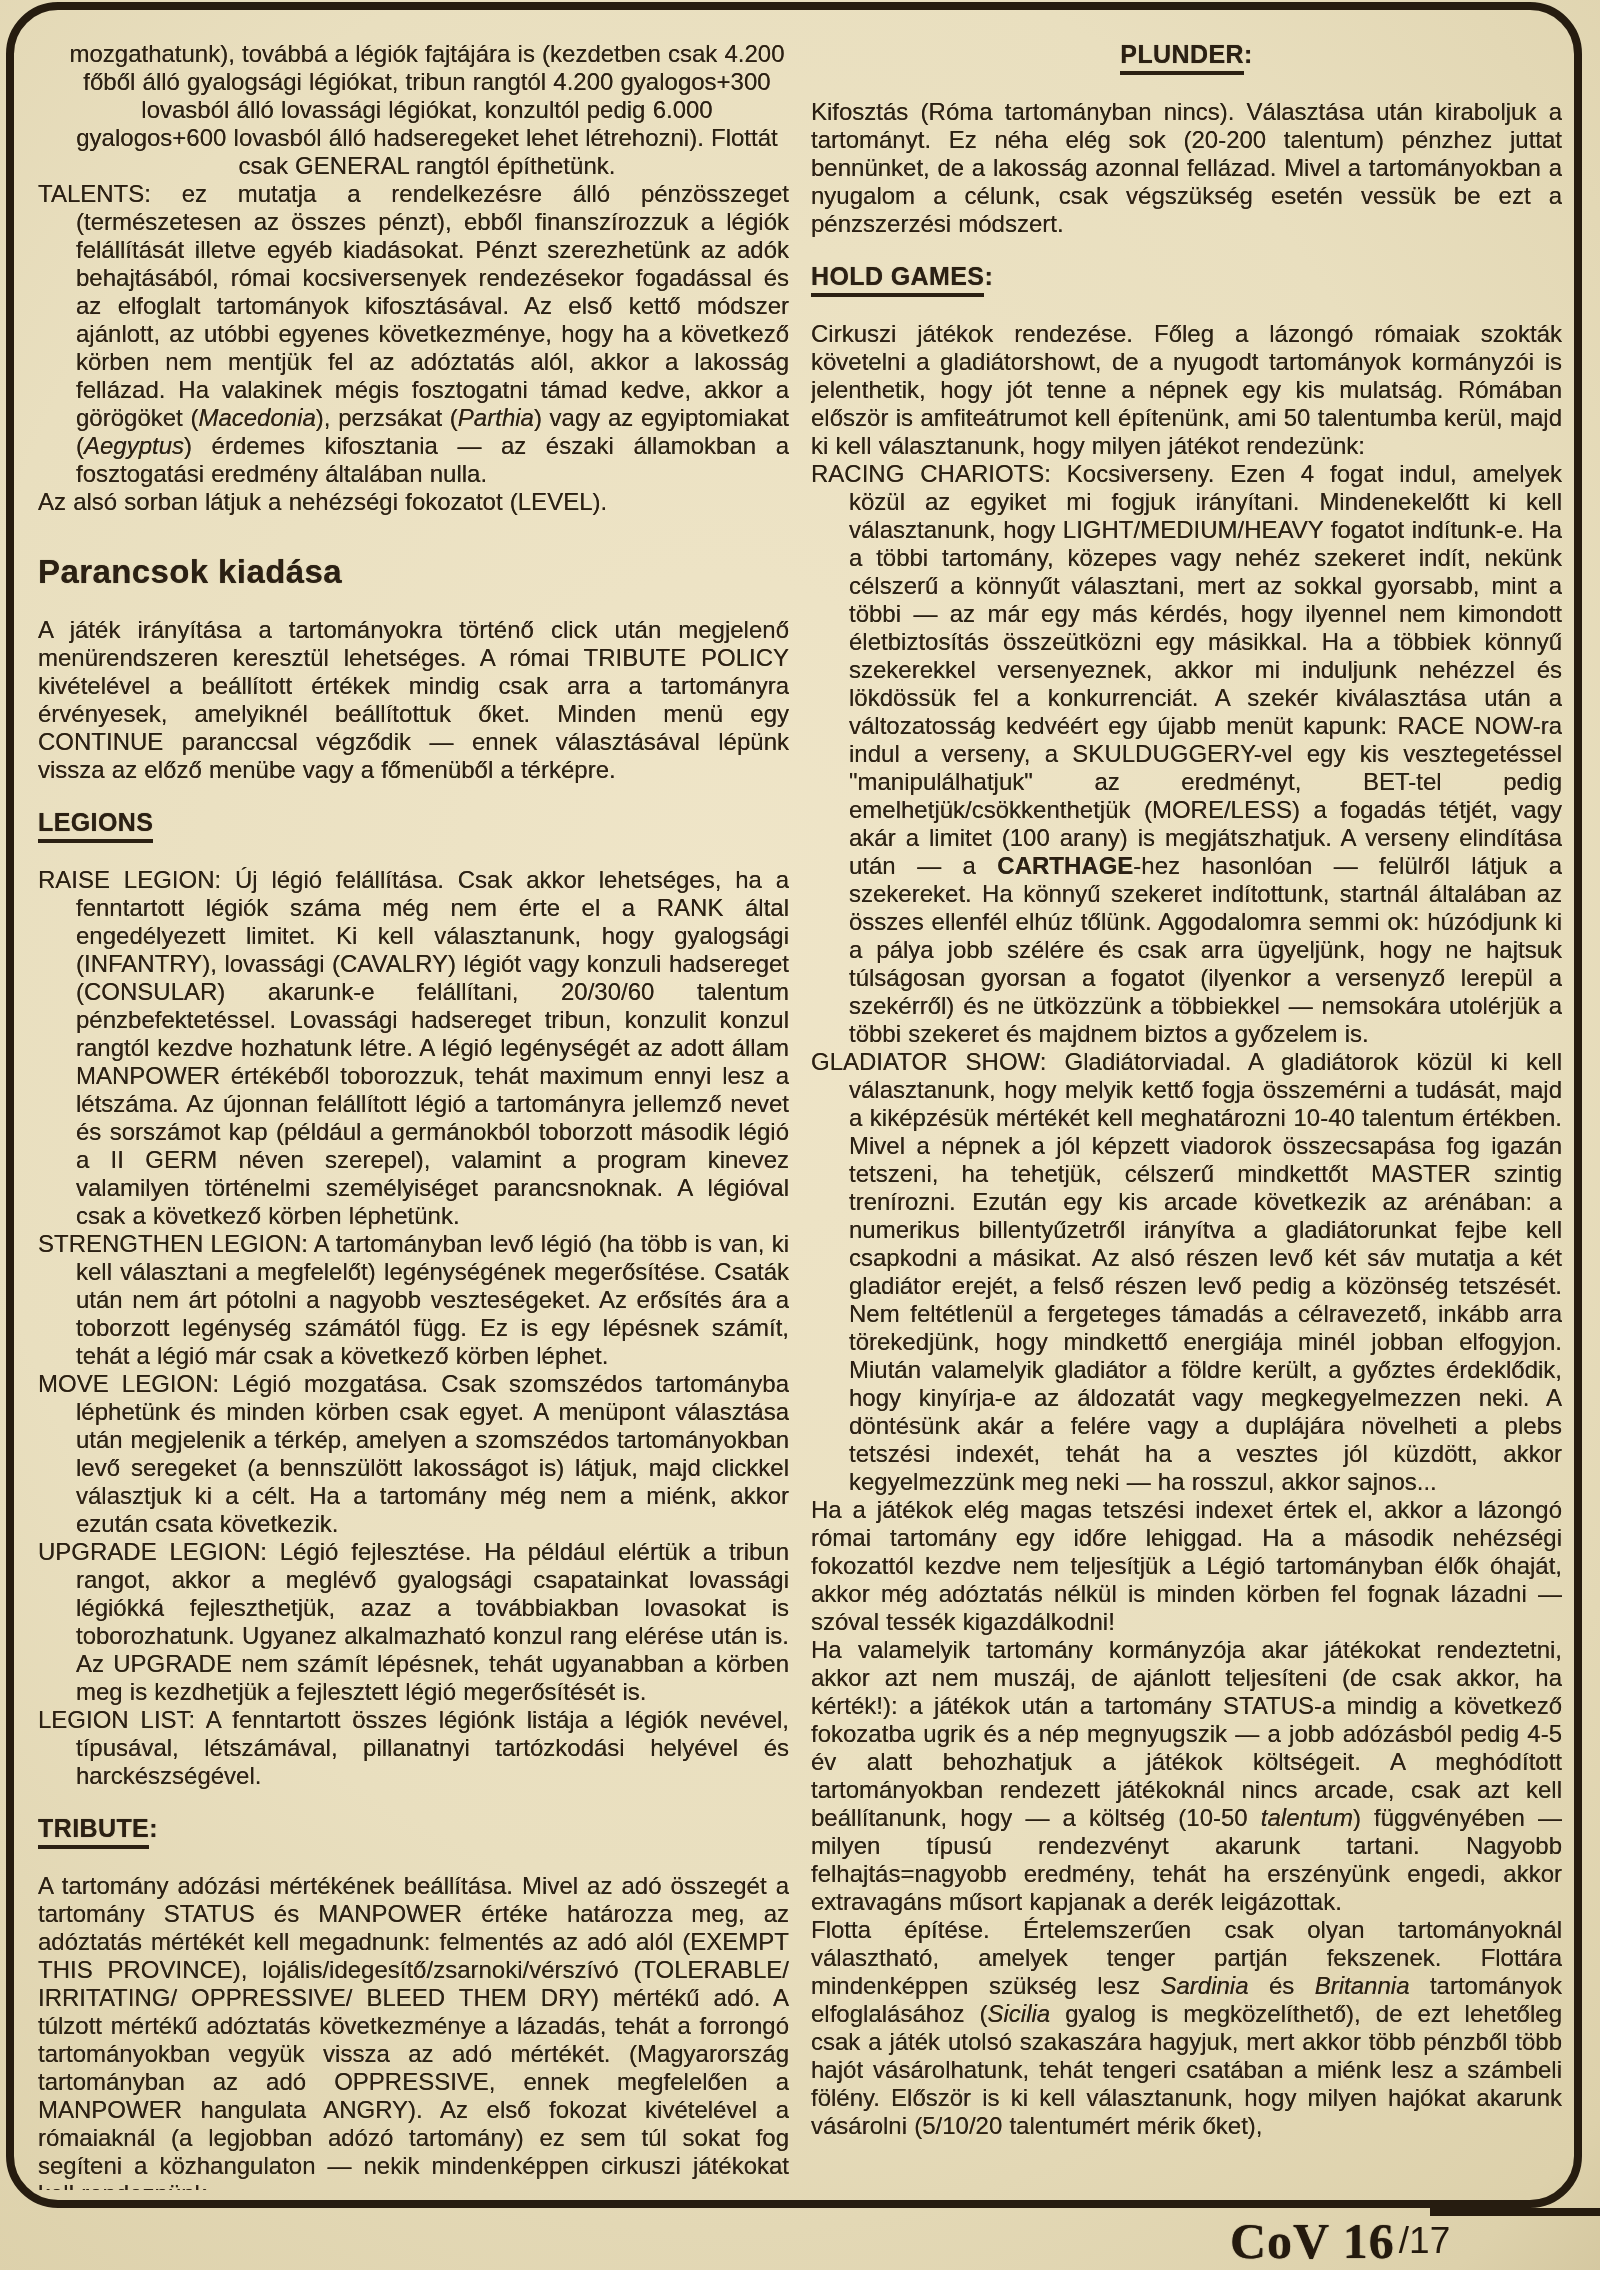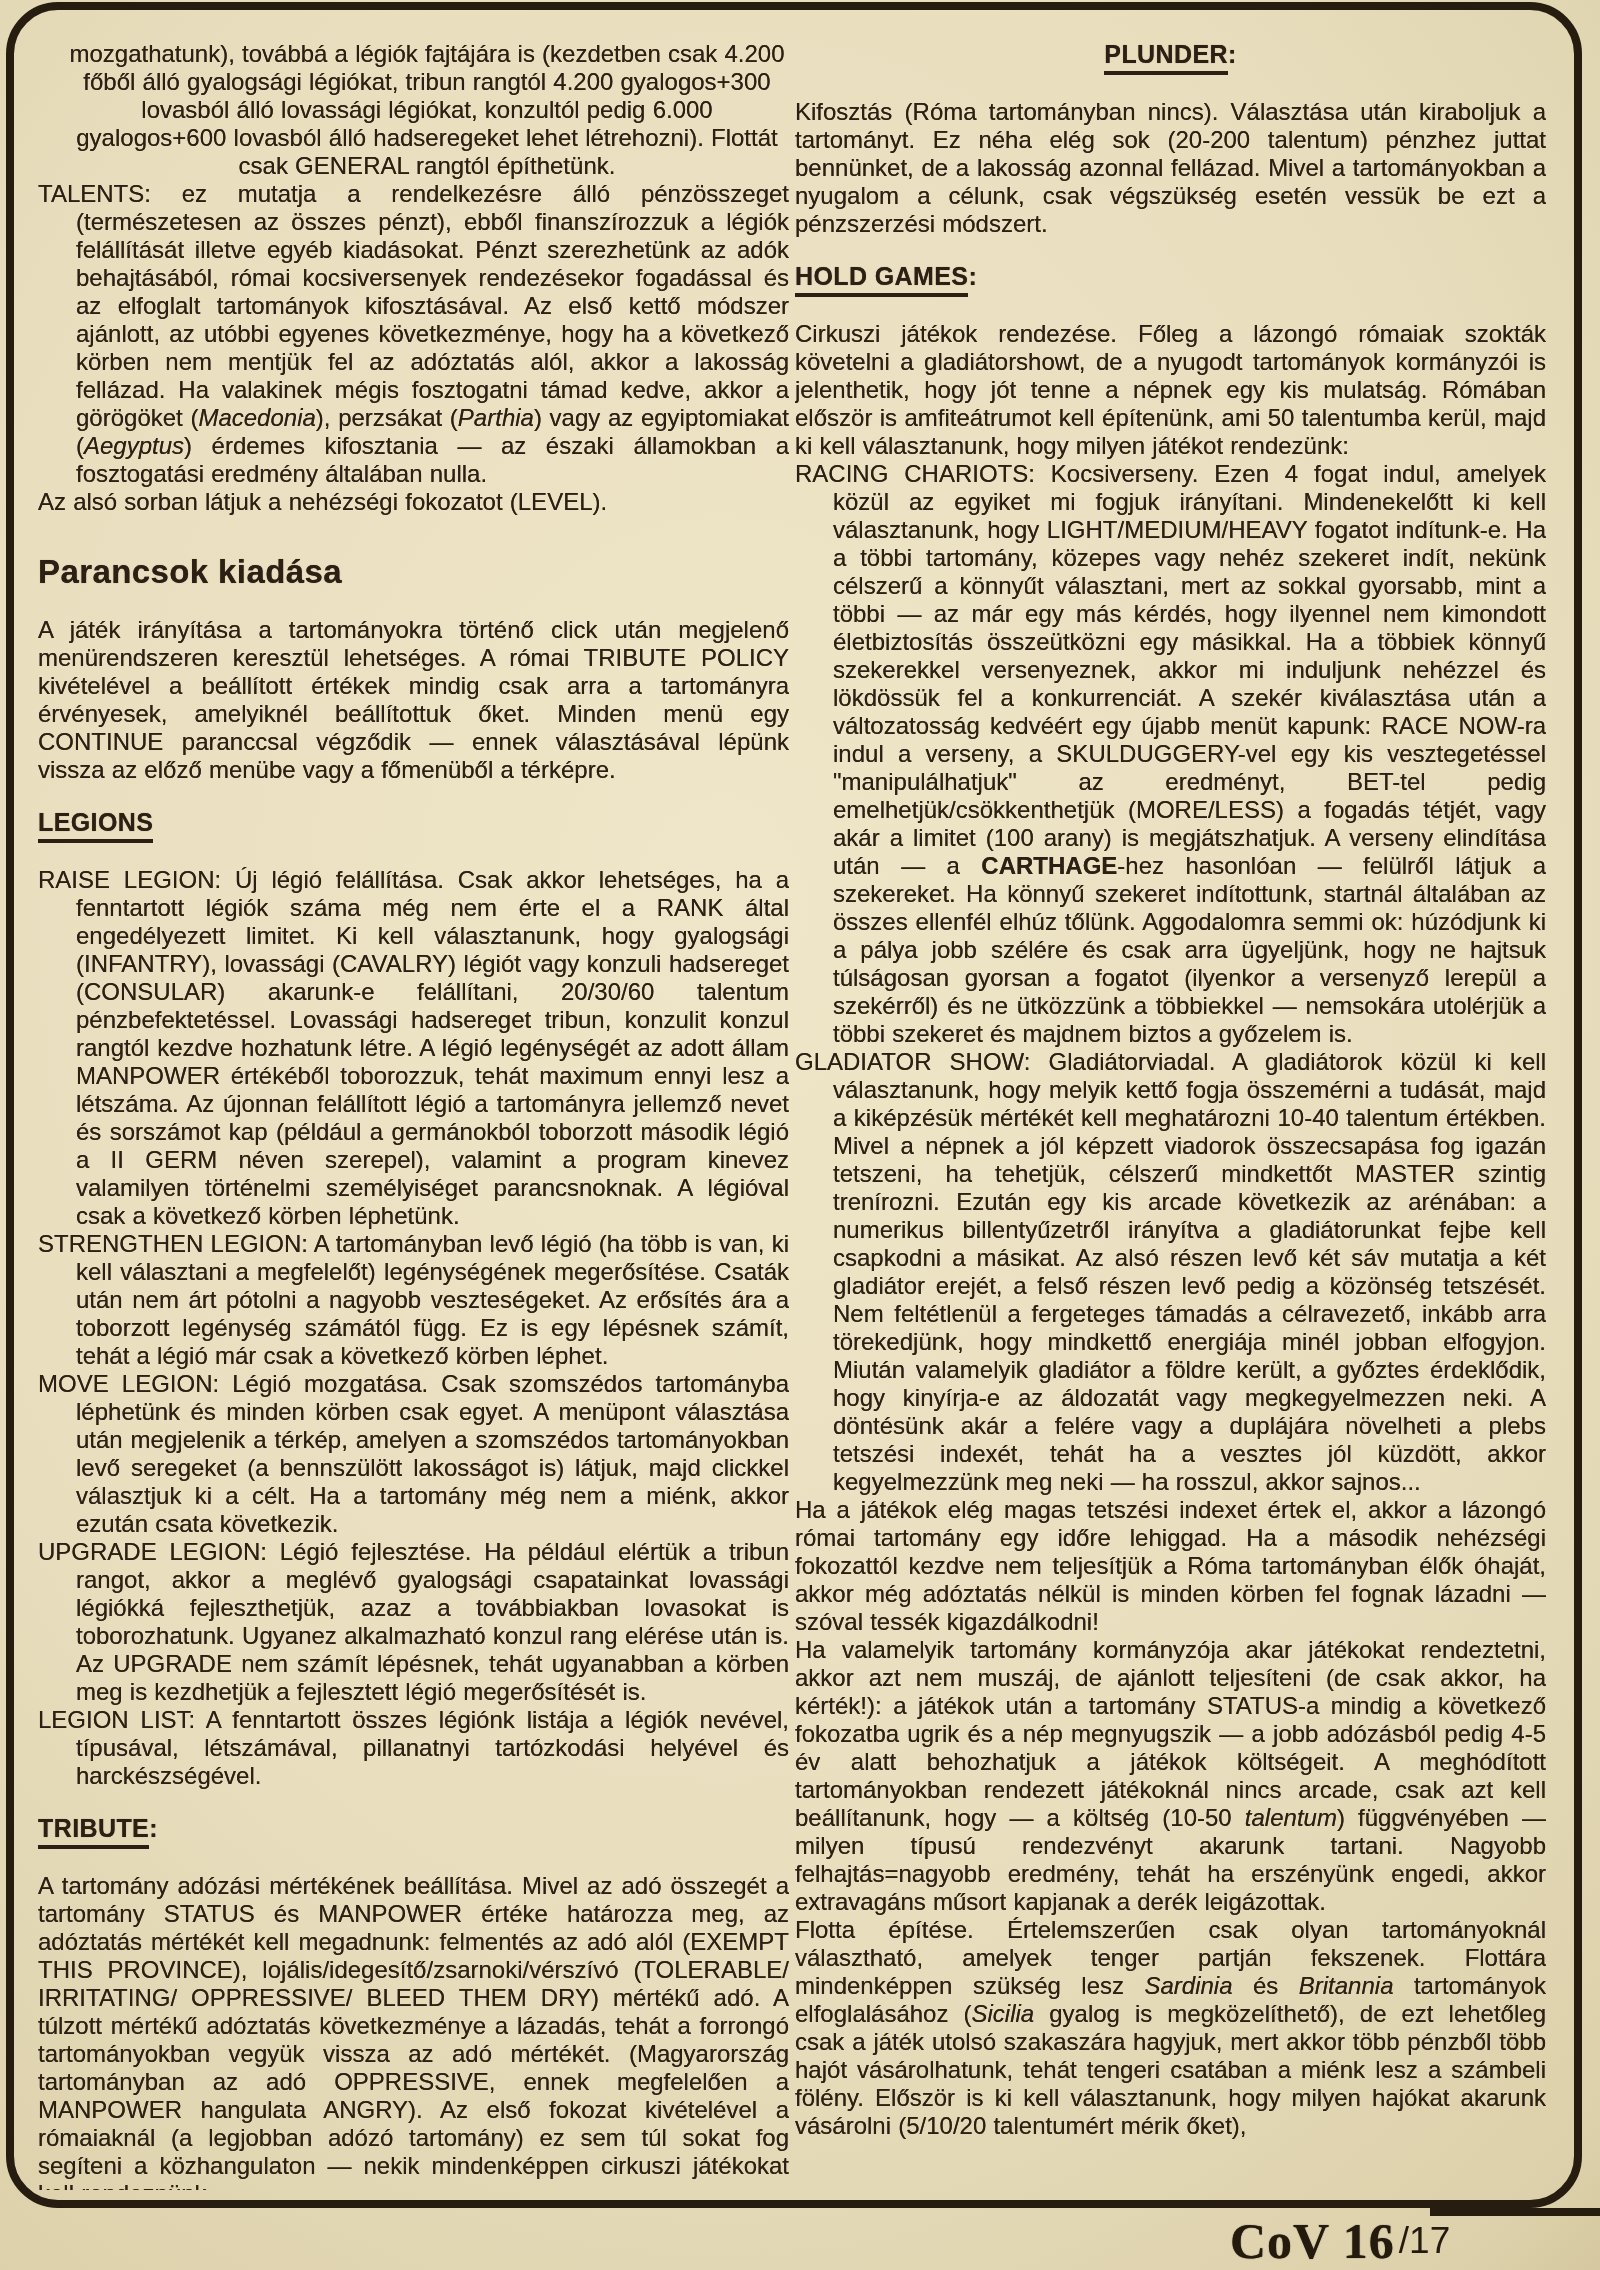--- a/index.html
+++ b/index.html
@@ -16,21 +16,21 @@
     position:absolute;left:6px;top:2px;width:1576px;height:2206px;
     border:8px solid #261c10;border-radius:52px;
     box-sizing:border-box;pointer-events:none;
   }
   .frame-bottom-ext{
     position:absolute;left:1430px;top:2208px;width:170px;height:8px;
     background:#261c10;pointer-events:none;
   }
   .content{
     position:absolute;left:38px;top:40px;width:1524px;height:2150px;
-    display:flex;gap:6px;overflow:hidden;
+    display:flex;gap:22px;overflow:hidden;
   }
   .col{width:751px;overflow:hidden;}
   .para{
     font-size:24px;line-height:28px;text-align:justify;
     margin:0;
     text-shadow:0 0 0.6px rgba(43,32,19,.75);
     word-spacing:0.5px;
   }
   .hang{padding-left:38px;text-indent:-38px;}
   .cont{margin-left:27px;}
@@ -84,21 +84,21 @@
       <div class="subhead block"><span class="u">TRIBUTE</span><span>:</span></div>
       <div class="para block">A tartomány adózási mértékének beállítása. Mivel az adó összegét a tartomány STATUS és MANPOWER értéke határozza meg, az adóztatás mértékét kell megadnunk: felmentés az adó alól (EXEMPT THIS PROVINCE), lojális/idegesítő/zsarnoki/vérszívó (TOLERABLE/ IRRITATING/ OPPRESSIVE/ BLEED THEM DRY) mértékű adó. A túlzott mértékű adóztatás következménye a lázadás, tehát a forrongó tartományokban vegyük vissza az adó mértékét. (Magyarország tartományban az adó OPPRESSIVE, ennek megfelelően a MANPOWER hangulata ANGRY). Az első fokozat kivételével a rómaiaknál (a legjobban adózó tartomány) ez sem túl sokat fog segíteni a közhangulaton — nekik mindenképpen cirkuszi játékokat kell rendeznünk.</div>
     </div>
   <div class="col">
       <div class="subhead block"><span class="u">PLUNDER</span><span>:</span></div>
       <div class="para block">Kifosztás (Róma tartományban nincs). Választása után kiraboljuk a tartományt. Ez néha elég sok (20-200 talentum) pénzhez juttat bennünket, de a lakosság azonnal fellázad. Mivel a tartományokban a nyugalom a célunk, csak végszükség esetén vessük be ezt a pénzszerzési módszert.</div>
       <div class="subhead block"><span class="u">HOLD GAMES</span><span>:</span></div>
       <div class="para block">Cirkuszi játékok rendezése. Főleg a lázongó rómaiak szokták követelni a gladiátorshowt, de a nyugodt tartományok kormányzói is jelenthetik, hogy jót tenne a népnek egy kis mulatság. Rómában először is amfiteátrumot kell építenünk, ami 50 talentumba kerül, majd ki kell választanunk, hogy milyen játékot rendezünk:</div>
       <div class="para hang block">RACING CHARIOTS: Kocsiverseny. Ezen 4 fogat indul, amelyek közül az egyiket mi fogjuk irányítani. Mindenekelőtt ki kell választanunk, hogy LIGHT/MEDIUM/HEAVY fogatot indítunk-e. Ha a többi tartomány, közepes vagy nehéz szekeret indít, nekünk célszerű a könnyűt választani, mert az sokkal gyorsabb, mint a többi — az már egy más kérdés, hogy ilyennel nem kimondott életbiztosítás összeütközni egy másikkal. Ha a többiek könnyű szekerekkel versenyeznek, akkor mi induljunk nehézzel és lökdössük fel a konkurrenciát. A szekér kiválasztása után a változatosság kedvéért egy újabb menüt kapunk: RACE NOW-ra indul a verseny, a SKULDUGGERY-vel egy kis vesztegetéssel "manipulálhatjuk" az eredményt, BET-tel pedig emelhetjük/csökkenthetjük (MORE/LESS) a fogadás tétjét, vagy akár a limitet (100 arany) is megjátszhatjuk. A verseny elindítása után — a <b>CARTHAGE</b>-hez hasonlóan — felülről látjuk a szekereket. Ha könnyű szekeret indítottunk, startnál általában az összes ellenfél elhúz tőlünk. Aggodalomra semmi ok: húzódjunk ki a pálya jobb szélére és csak arra ügyeljünk, hogy ne hajtsuk túlságosan gyorsan a fogatot (ilyenkor a versenyző lerepül a szekérről) és ne ütközzünk a többiekkel — nemsokára utolérjük a többi szekeret és majdnem biztos a győzelem is.</div>
       <div class="para hang block">GLADIATOR SHOW: Gladiátorviadal. A gladiátorok közül ki kell választanunk, hogy melyik kettő fogja összemérni a tudását, majd a kiképzésük mértékét kell meghatározni 10-40 talentum értékben. Mivel a népnek a jól képzett viadorok összecsapása fog igazán tetszeni, ha tehetjük, célszerű mindkettőt MASTER szintig trenírozni. Ezután egy kis arcade következik az arénában: a numerikus billentyűzetről irányítva a gladiátorunkat fejbe kell csapkodni a másikat. Az alsó részen levő két sáv mutatja a két gladiátor erejét, a felső részen levő pedig a közönség tetszését. Nem feltétlenül a fergeteges támadás a célravezető, inkább arra törekedjünk, hogy mindkettő energiája minél jobban elfogyjon. Miután valamelyik gladiátor a földre került, a győztes érdeklődik, hogy kinyírja-e az áldozatát vagy megkegyelmezzen neki. A döntésünk akár a felére vagy a duplájára növelheti a plebs tetszési indexét, tehát ha a vesztes jól küzdött, akkor kegyelmezzünk meg neki — ha rosszul, akkor sajnos...</div>
-      <div class="para block">Ha a játékok elég magas tetszési indexet értek el, akkor a lázongó római tartomány egy időre lehiggad. Ha a második nehézségi fokozattól kezdve nem teljesítjük a Róma tartományban élők óhaját, akkor még adóztatás nélkül is minden körben fel fognak lázadni — szóval tessék kigazdálkodni!</div>
+      <div class="para block">Ha a játékok elég magas tetszési indexet értek el, akkor a lázongó római tartomány egy időre lehiggad. Ha a második nehézségi fokozattól kezdve nem teljesítjük a Légió tartományban élők óhaját, akkor még adóztatás nélkül is minden körben fel fognak lázadni — szóval tessék kigazdálkodni!</div>
       <div class="para block">Ha valamelyik tartomány kormányzója akar játékokat rendeztetni, akkor azt nem muszáj, de ajánlott teljesíteni (de csak akkor, ha kérték!): a játékok után a tartomány STATUS-a mindig a következő fokozatba ugrik és a nép megnyugszik — a jobb adózásból pedig 4-5 év alatt behozhatjuk a játékok költségeit. A meghódított tartományokban rendezett játékoknál nincs arcade, csak azt kell beállítanunk, hogy — a költség (10-50 <i>talentum</i>) függvényében — milyen típusú rendezvényt akarunk tartani. Nagyobb felhajtás=nagyobb eredmény, tehát ha erszényünk engedi, akkor extravagáns műsort kapjanak a derék leigázottak.</div>
       <div class="para block">Flotta építése. Értelemszerűen csak olyan tartományoknál választható, amelyek tenger partján fekszenek. Flottára mindenképpen szükség lesz <i>Sardinia</i> és <i>Britannia</i> tartományok elfoglalásához (<i>Sicilia</i> gyalog is megközelíthető), de ezt lehetőleg csak a játék utolsó szakaszára hagyjuk, mert akkor több pénzből több hajót vásárolhatunk, tehát tengeri csatában a miénk lesz a számbeli fölény. Először is ki kell választanunk, hogy milyen hajókat akarunk vásárolni (5/10/20 talentumért mérik őket),</div>
     </div>
 </div>
 
 <div class="footer">
   <span class="mag">CoV 16</span>
   <span class="pg">/17</span>
 </div>
 

